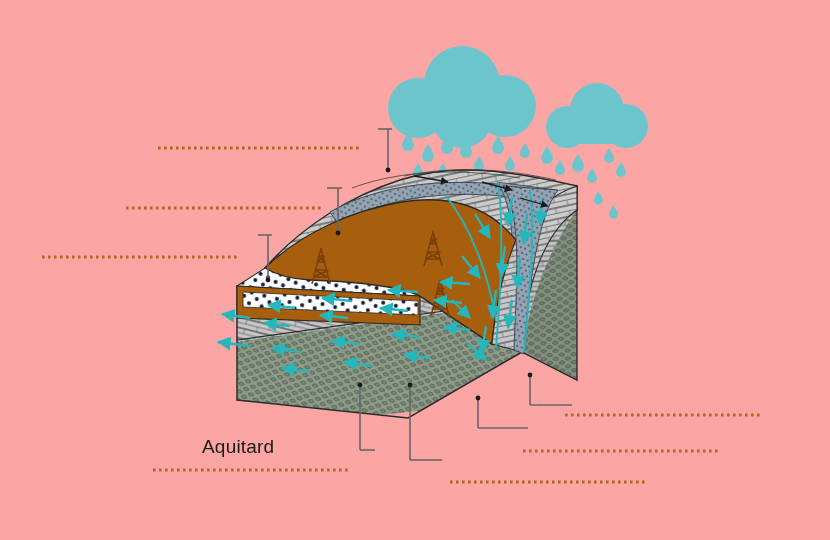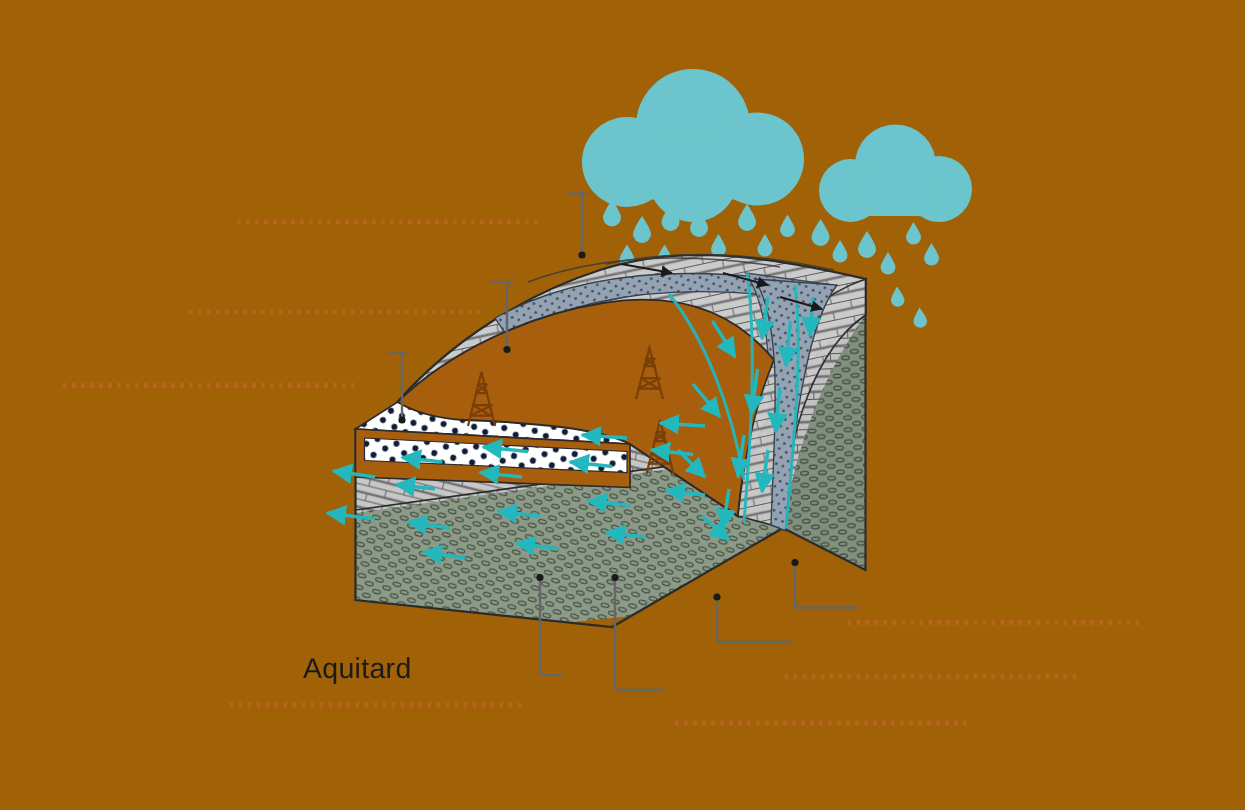--- a/index.html
+++ b/index.html
@@ -12,21 +12,21 @@
     height: 540px;
     position: relative;
     font-family: "Liberation Sans", sans-serif;
     overflow: hidden;
   }
   #stage {
     position: absolute;
     left: 0; top: 0;
     width: 830px;
     height: 540px;
-    background: #a16207;
+    background: #fca5a5;
   }
   #diagram {
     position: absolute;
     left: 0; top: 0;
     width: 830px;
     height: 540px;
   }
   .label-text {
     position: absolute;
     font-family: "Liberation Sans", sans-serif;

